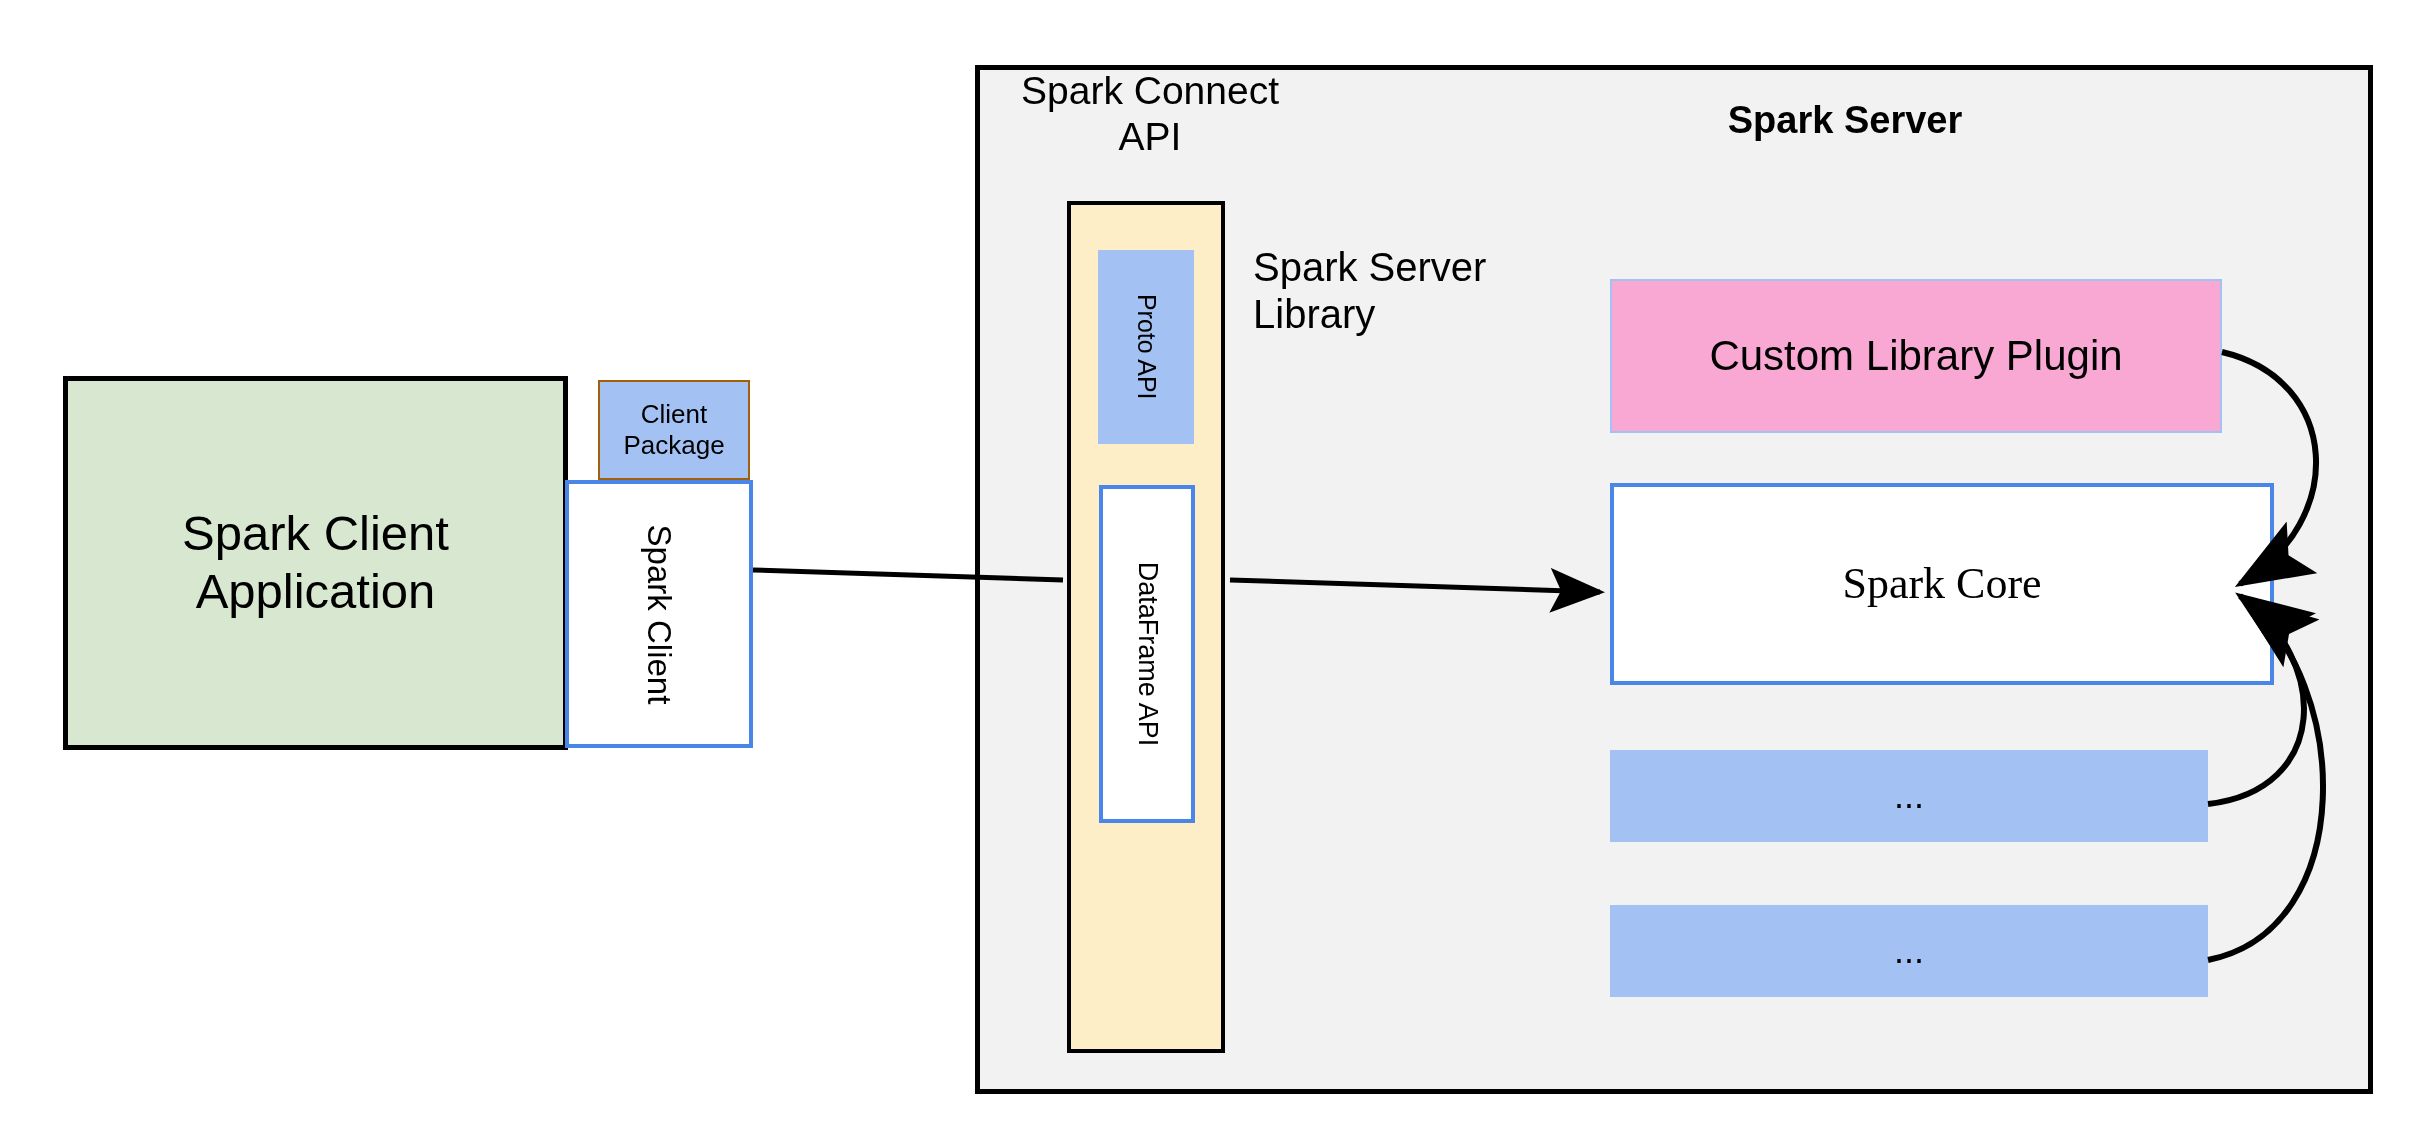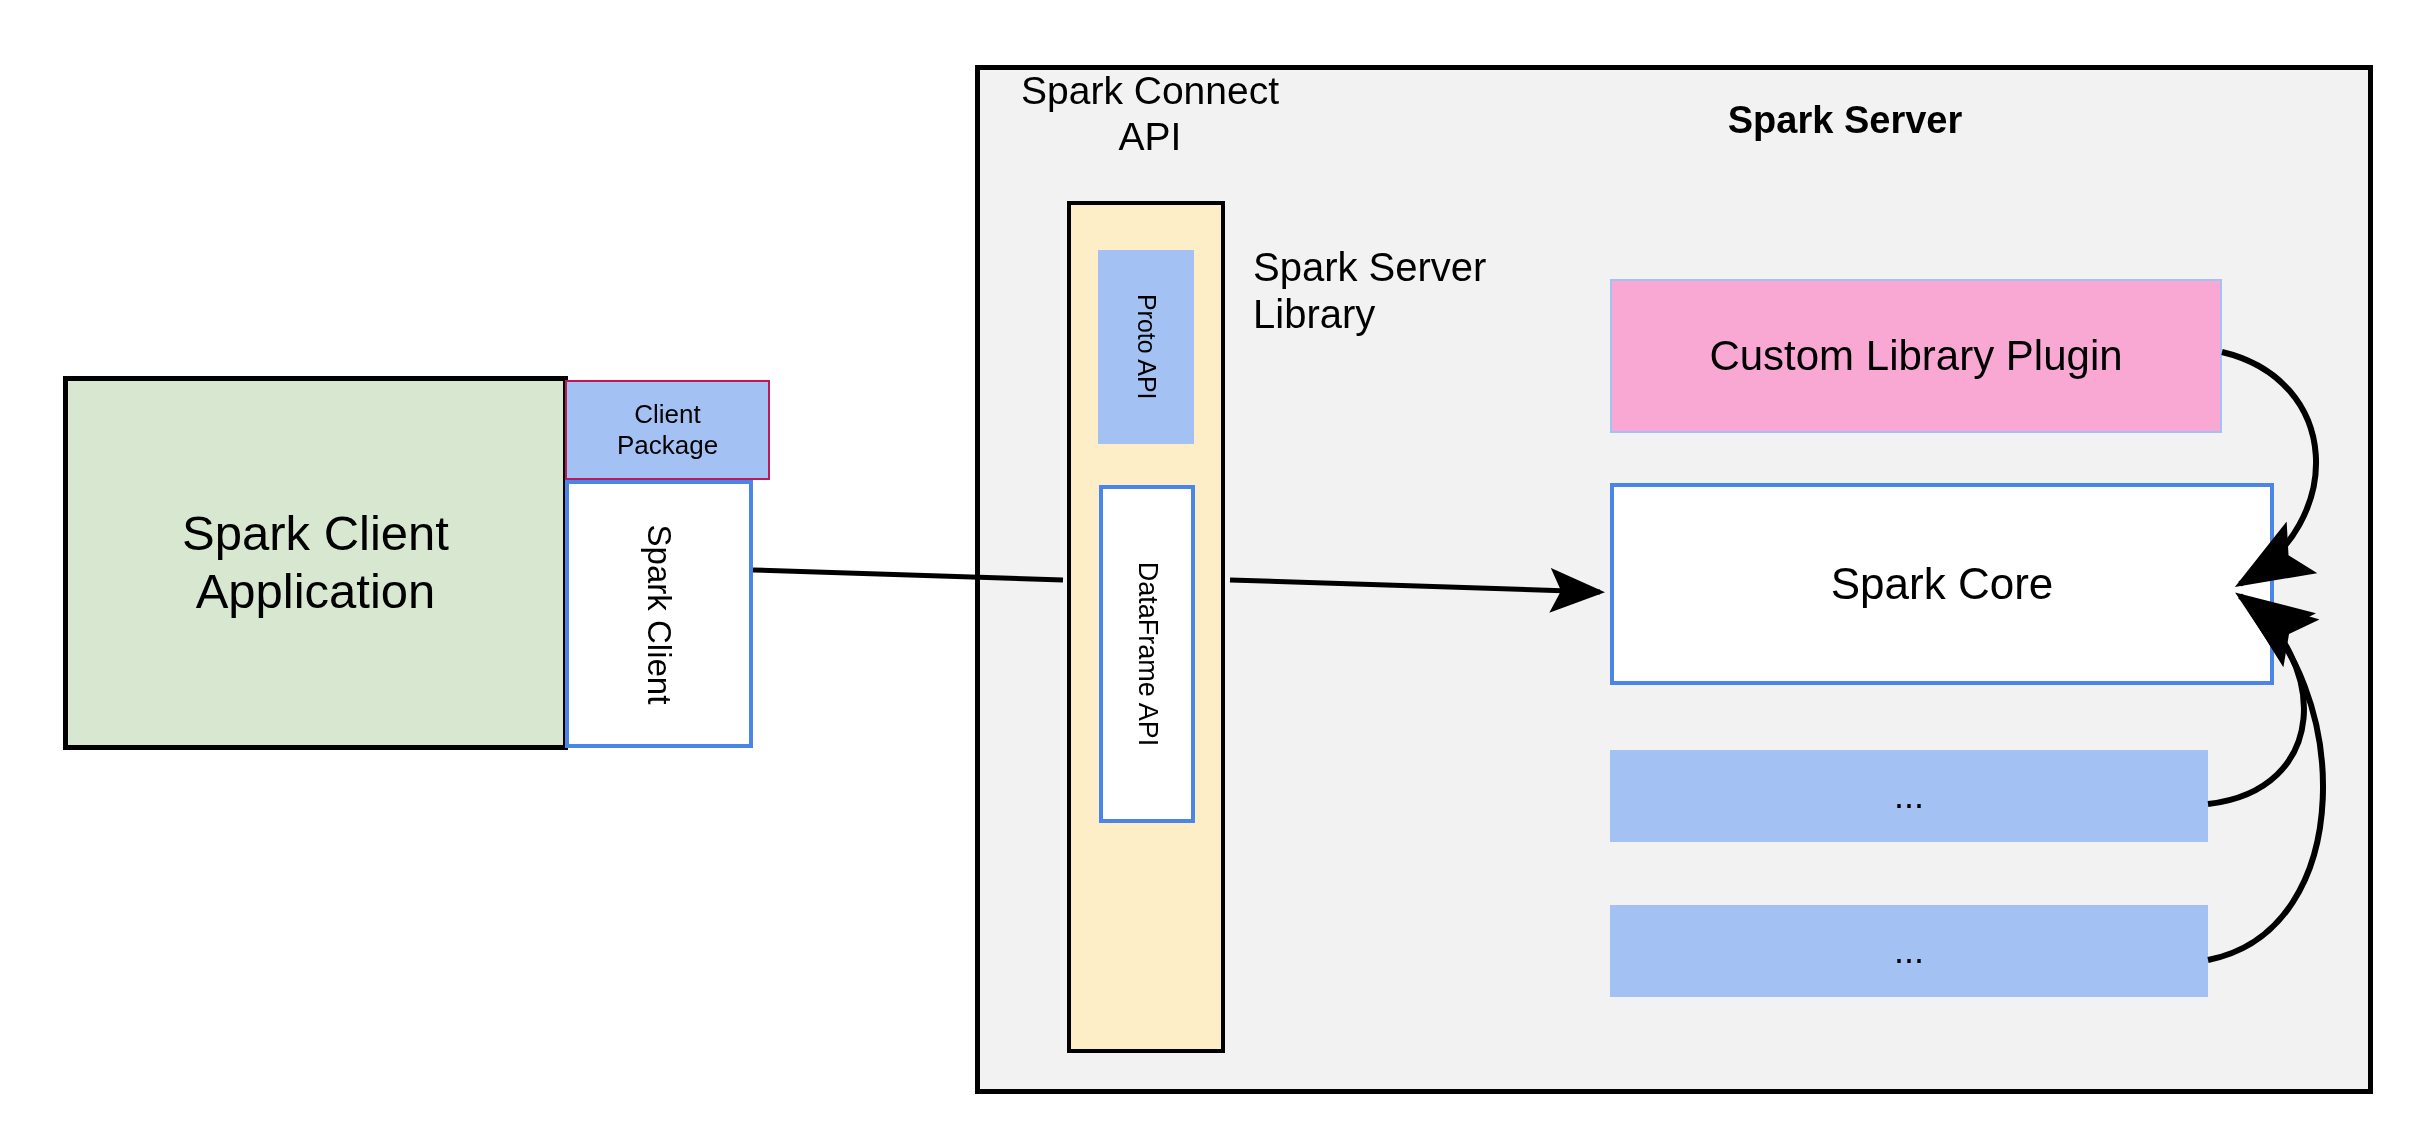--- a/index.html
+++ b/index.html
@@ -35,26 +35,26 @@
     left: 63px;
     top: 376px;
     width: 505px;
     height: 374px;
     background: #d8e8d0;
     border: 5px solid #000000;
     font-size: 49px;
   }
 
   #client-package {
-    left: 565px;
+    left: 598px;
     top: 380px;
-    width: 205px;
+    width: 152px;
     height: 100px;
     background: #a3c2f3;
-    border: 2px solid #be185d;
+    border: 2px solid #a16207;
     font-size: 26px;
   }
 
   #spark-client {
     left: 565px;
     top: 480px;
     width: 188px;
     height: 268px;
     background: #ffffff;
     border: 4px solid #4a86e8;
@@ -150,20 +150,21 @@
   }
 
   #spark-core {
     left: 1610px;
     top: 483px;
     width: 664px;
     height: 202px;
     background: #ffffff;
     border: 4px solid #4a86e8;
     font-size: 44px;
+    font-family: Liberation Serif, serif;
   }
 
   #dots-1 {
     left: 1610px;
     top: 750px;
     width: 598px;
     height: 92px;
     background: #a3c2f3;
     border: 2px solid #a3c2f3;
     font-size: 36px;

